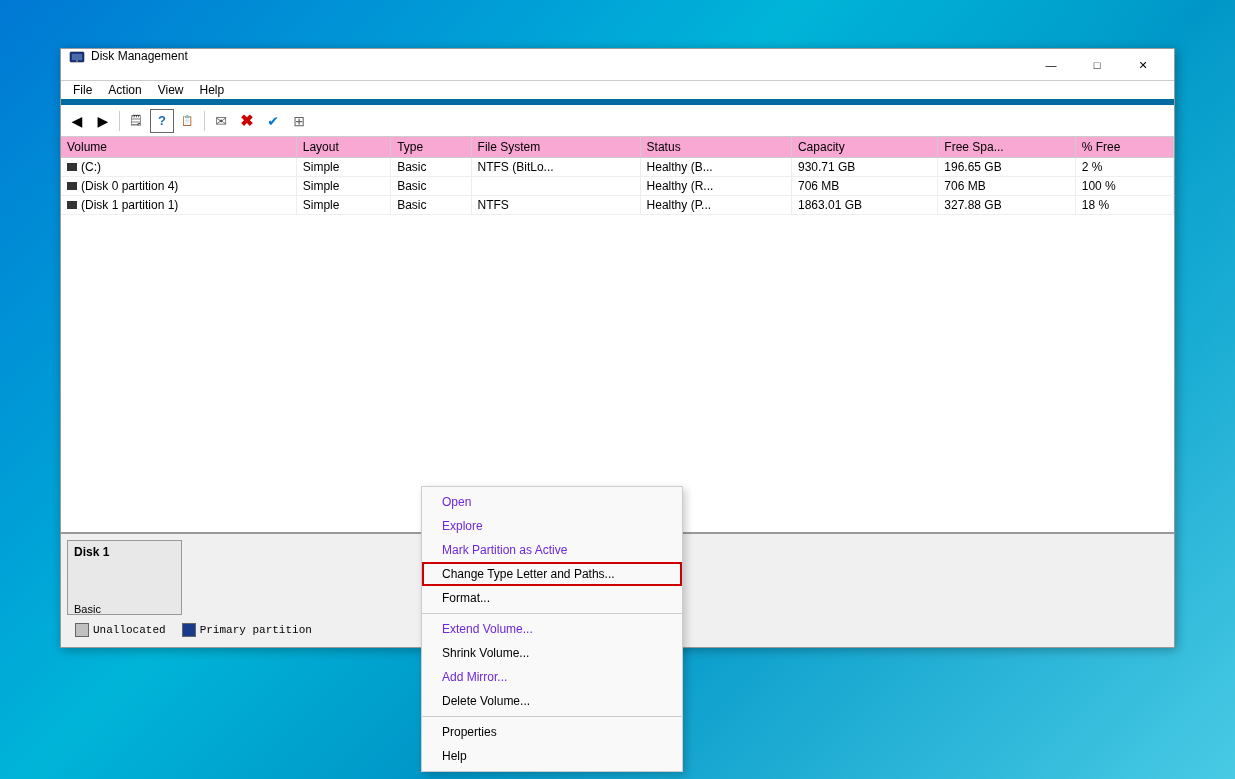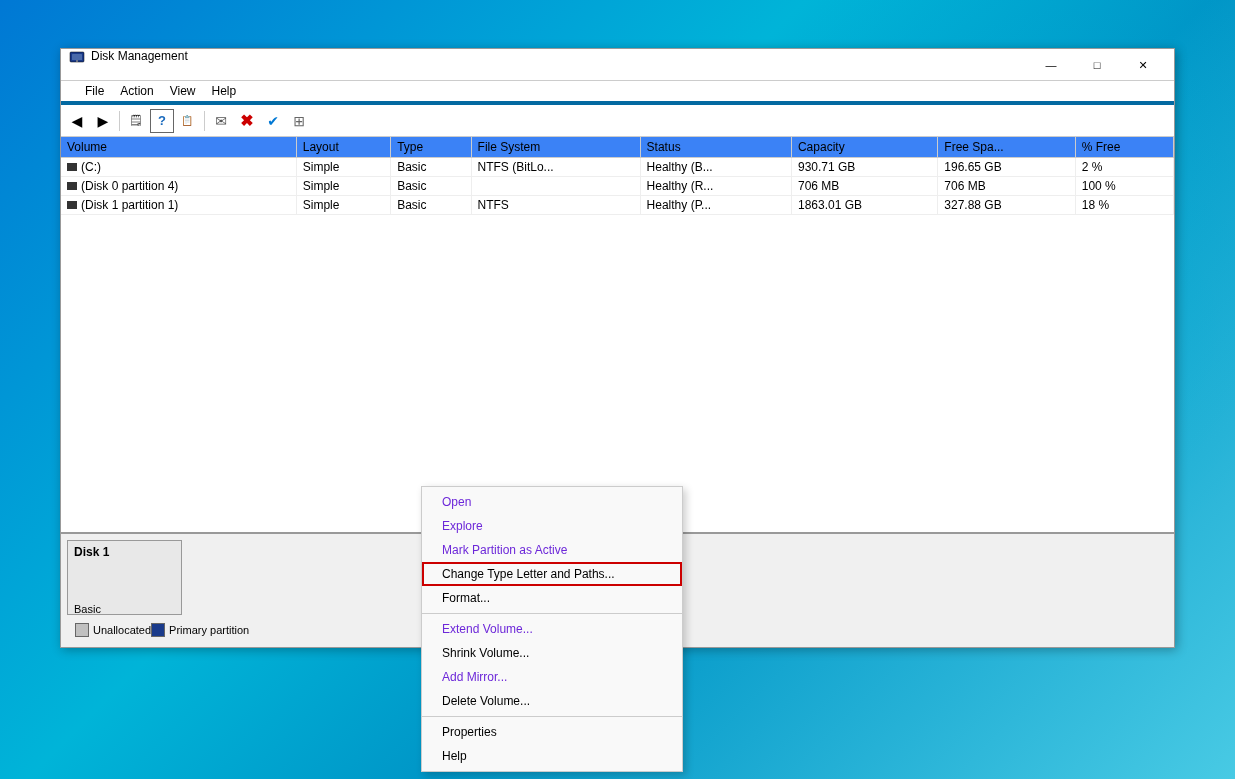--- a/index.html
+++ b/index.html
@@ -73,25 +73,25 @@
       cursor: pointer;
       font-size: 11px;
       color: #000;
       background: transparent;
       border: none;
     }
 
     
     .menu-bar {
       background: #ffffff;
-      border-bottom: 4px solid #0369a1;
+      border-bottom: 6px solid #0369a1;
       height: 24px;
       display: flex;
       align-items: center;
-      padding: 0 16px;
+      padding: 0 4px;
       flex-shrink: 0;
     }
     .menu-item {
       padding: 2px 8px;
       cursor: pointer;
       color: #000;
     }
 
     
     .toolbar {
@@ -137,21 +137,21 @@
       overflow-y: auto;
       border-bottom: 2px solid #999;
     }
 
     table {
       width: 100%;
       border-collapse: collapse;
       font-size: 12px;
     }
     thead tr {
-      background: #3b82f6;
+      background: #f9a8d4;
       border-bottom: 1px solid #ccc;
       padding-left: 35px;
     }
     thead th {
       text-align: left;
       padding: 3px 6px;
       border-right: 1px solid #ccc;
       font-weight: normal;
       white-space: nowrap;
     }
@@ -221,22 +221,23 @@
       padding: 4px 6px;
       font-size: 11px;
       cursor: pointer;
     }
 
     
     .legend {
       display: flex;
       align-items: center;
       padding: 4px 8px;
-      gap: 0;
+      gap: 16px;
       font-size: 11px;
+      font-family: Liberation Mono, monospace;
     }
     .legend-item {
       display: flex;
       align-items: center;
       gap: 4px;
     }
     .legend-box {
       width: 14px;
       height: 14px;
       border: 1px solid #666;

